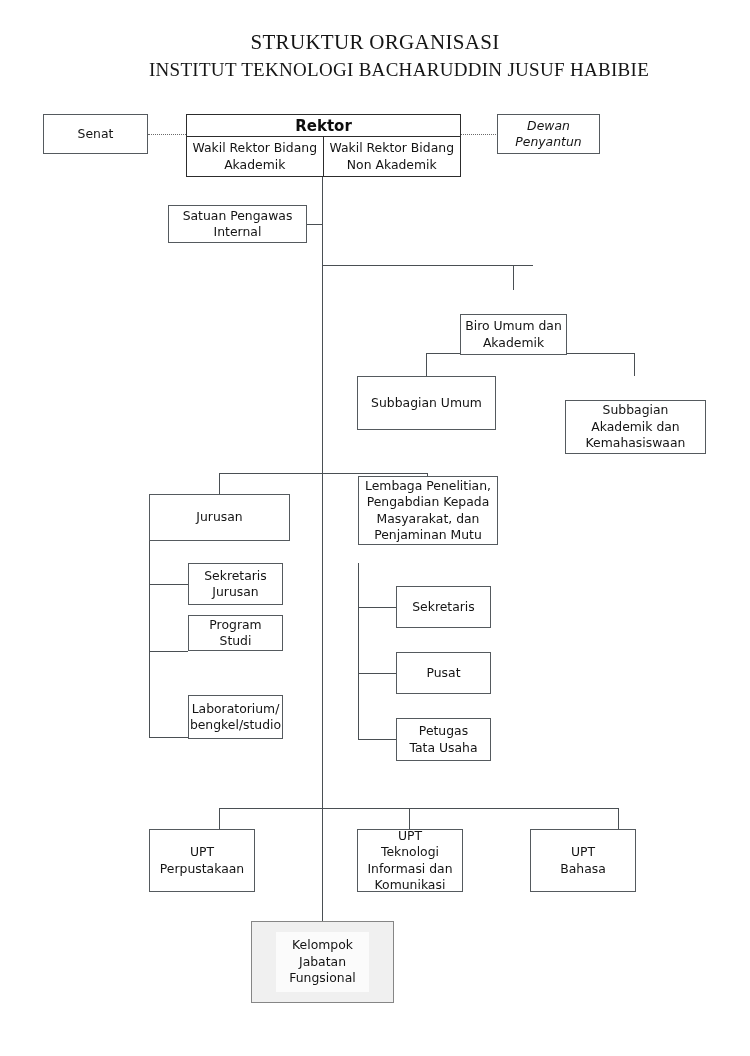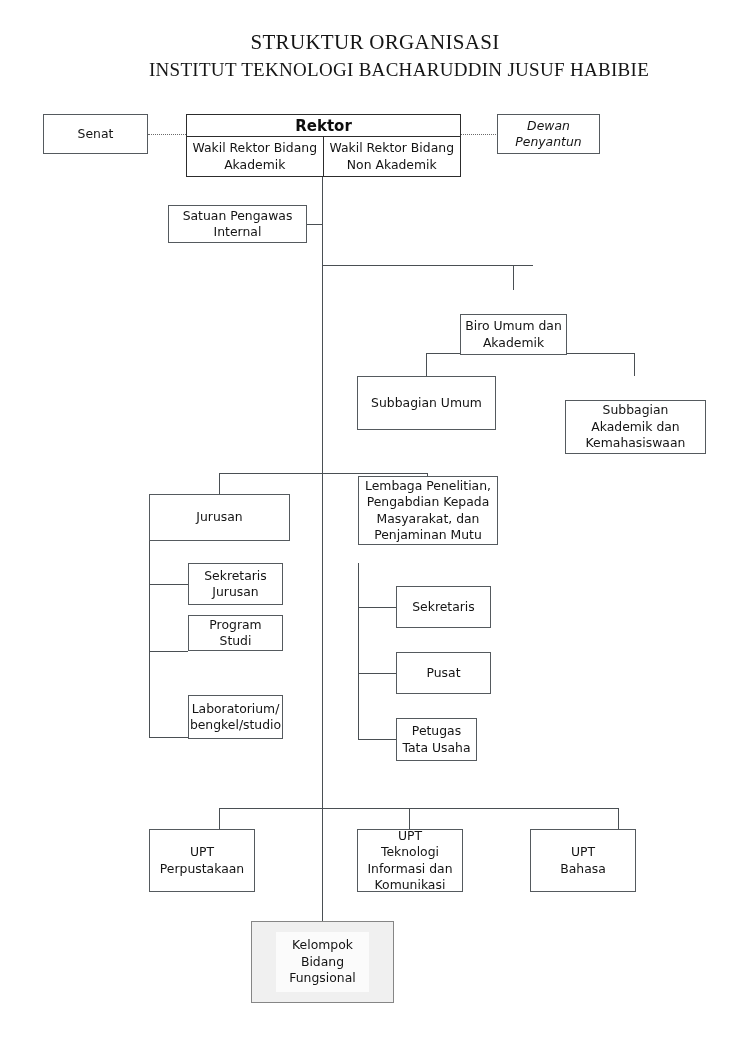--- a/index.html
+++ b/index.html
@@ -217,21 +217,21 @@
   </div>
 
   <div class="box" style="left:396px; top:586px; width:95px; height:42px;">
     <span class="txt">Sekretaris</span>
   </div>
 
   <div class="box" style="left:396px; top:652px; width:95px; height:42px;">
     <span class="txt">Pusat</span>
   </div>
 
-  <div class="box" style="left:396px; top:718px; width:81px; height:43px;justify-content:center;">
+  <div class="box" style="left:396px; top:718px; width:95px; height:43px;justify-content:center;">
     <span class="txt">Petugas
 Tata Usaha</span>
   </div>
 
   <div class="box" style="left:149px; top:829px; width:106px; height:63px;">
     <span class="txt">UPT
 Perpustakaan</span>
   </div>
 
   <div class="box" style="left:357px; top:829px; width:106px; height:63px;">
@@ -241,17 +241,17 @@
 Komunikasi</span>
   </div>
 
   <div class="box" style="left:530px; top:829px; width:106px; height:63px;">
     <span class="txt">UPT
 Bahasa</span>
   </div>
 
   <div class="box" id="kelompok-box" style="left:251px; top:921px; width:143px; height:82px;">
     <span class="txt">Kelompok
-Bidang
+Jabatan
 Fungsional</span>
   </div>
 
 </div>
 
 </body></html>

